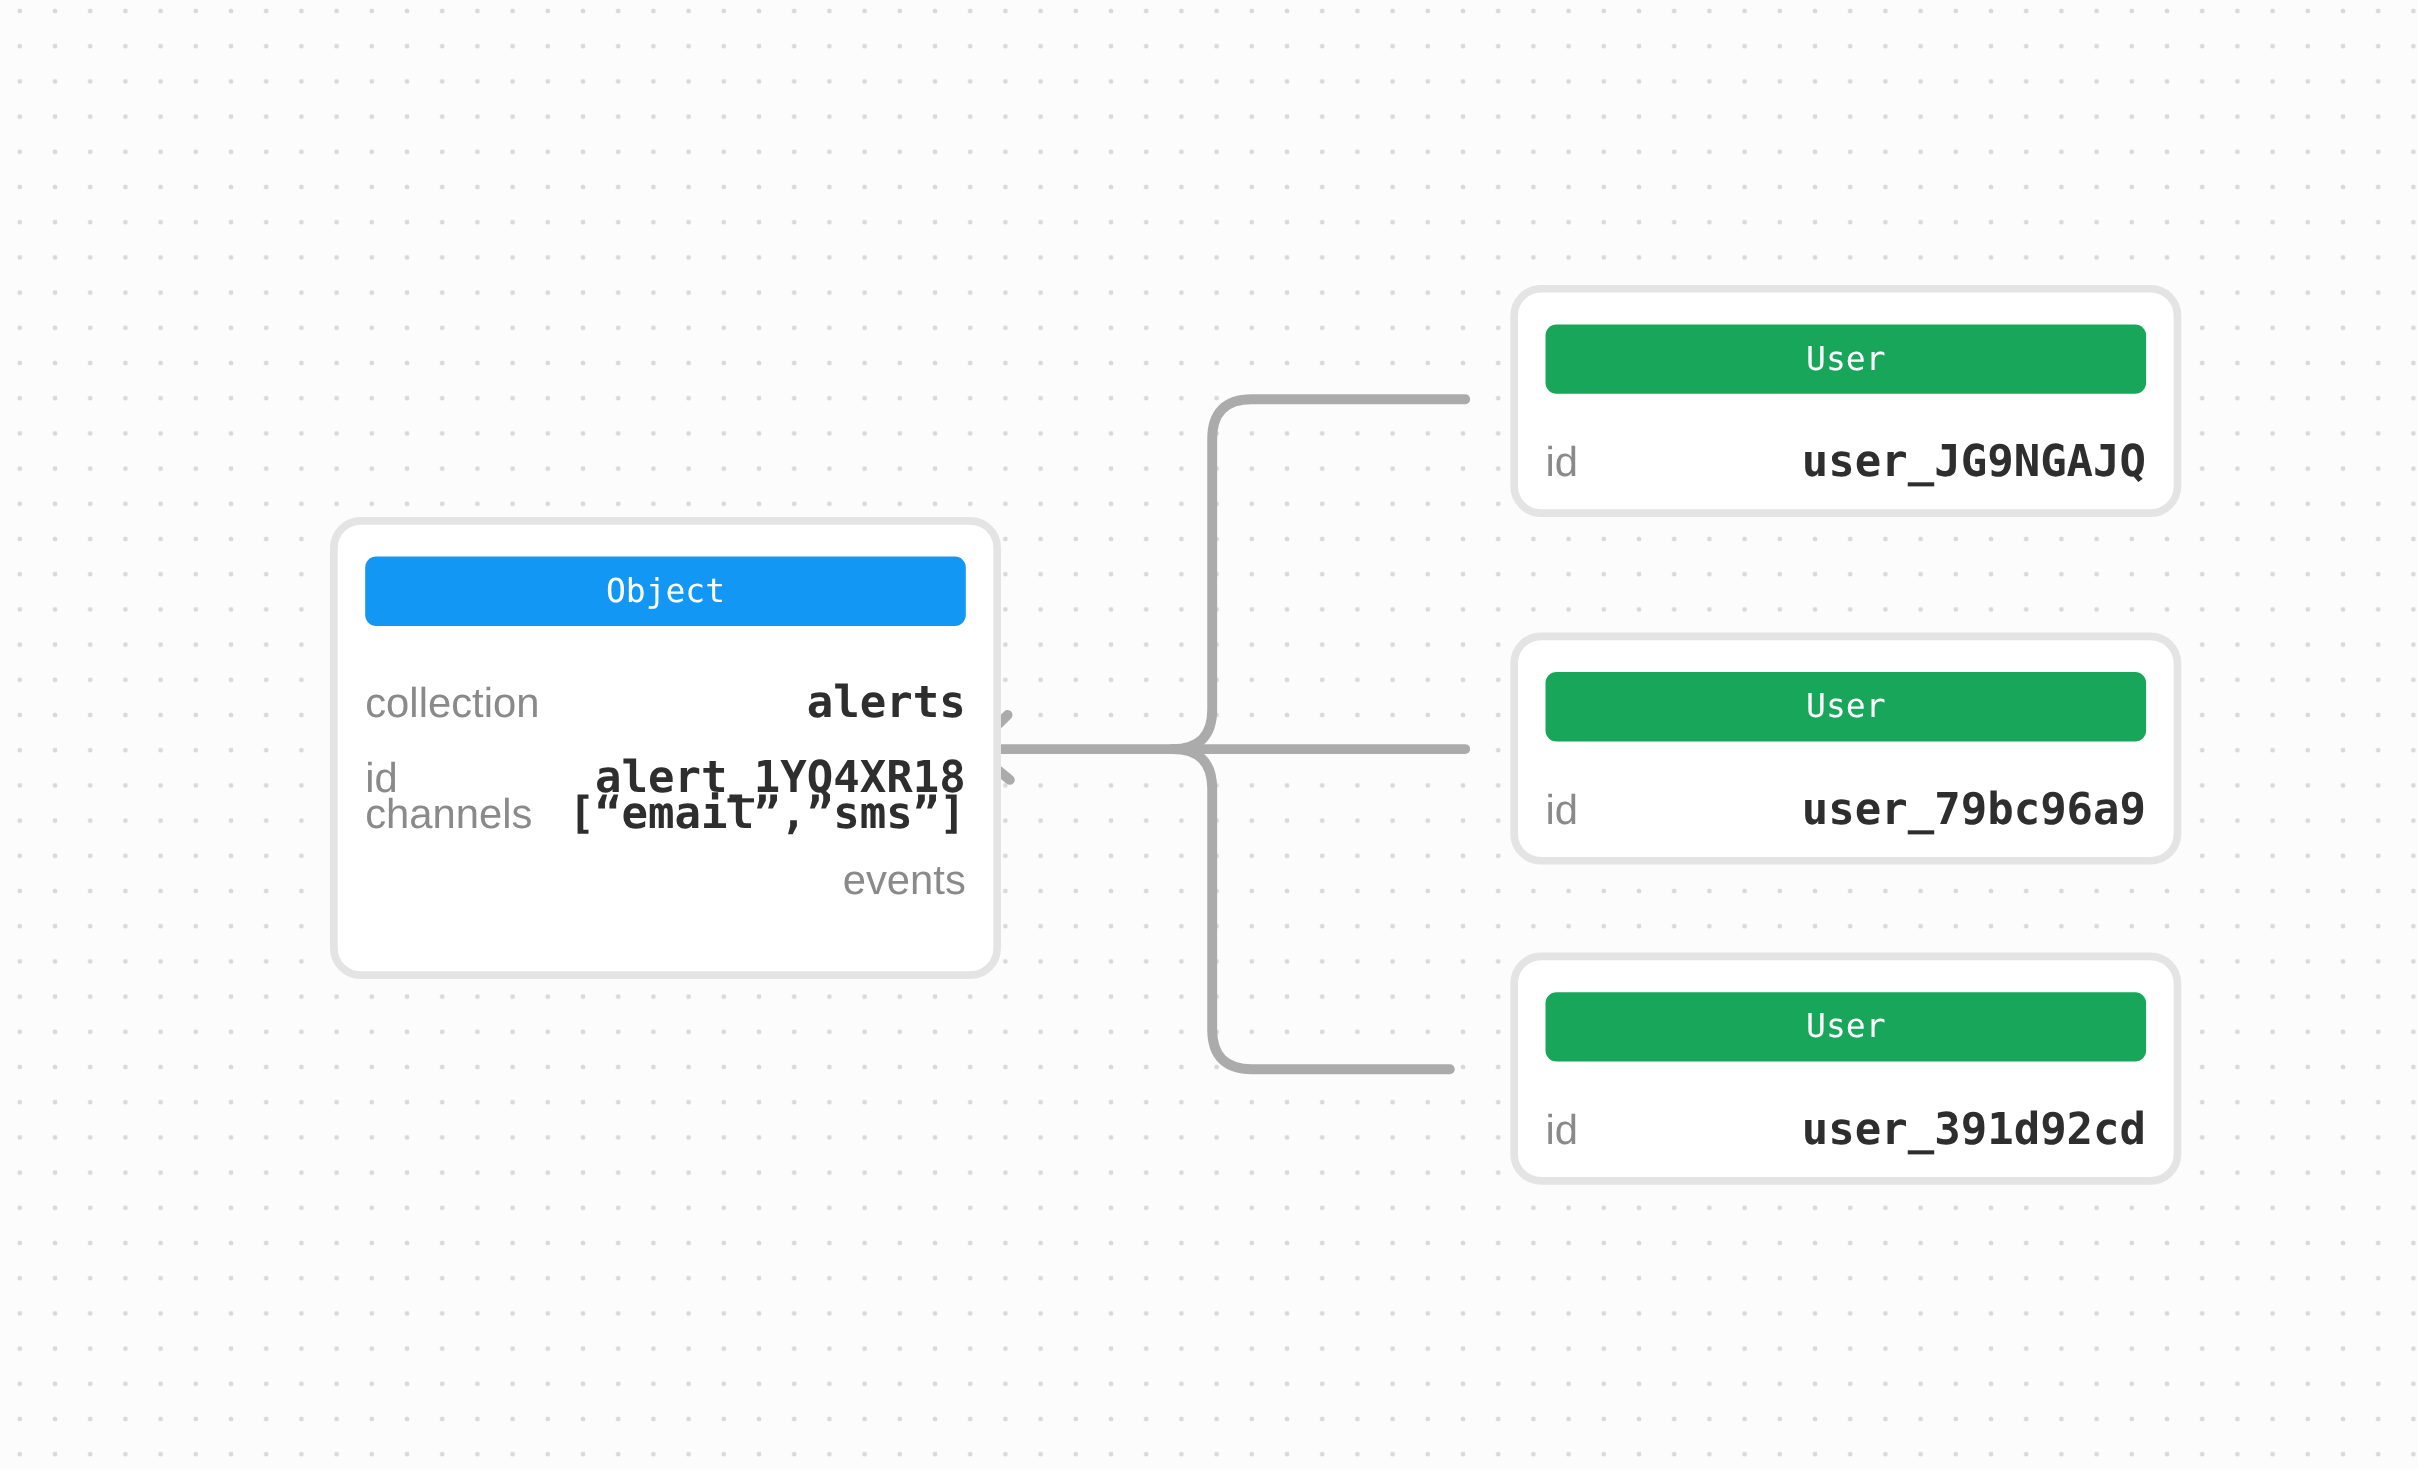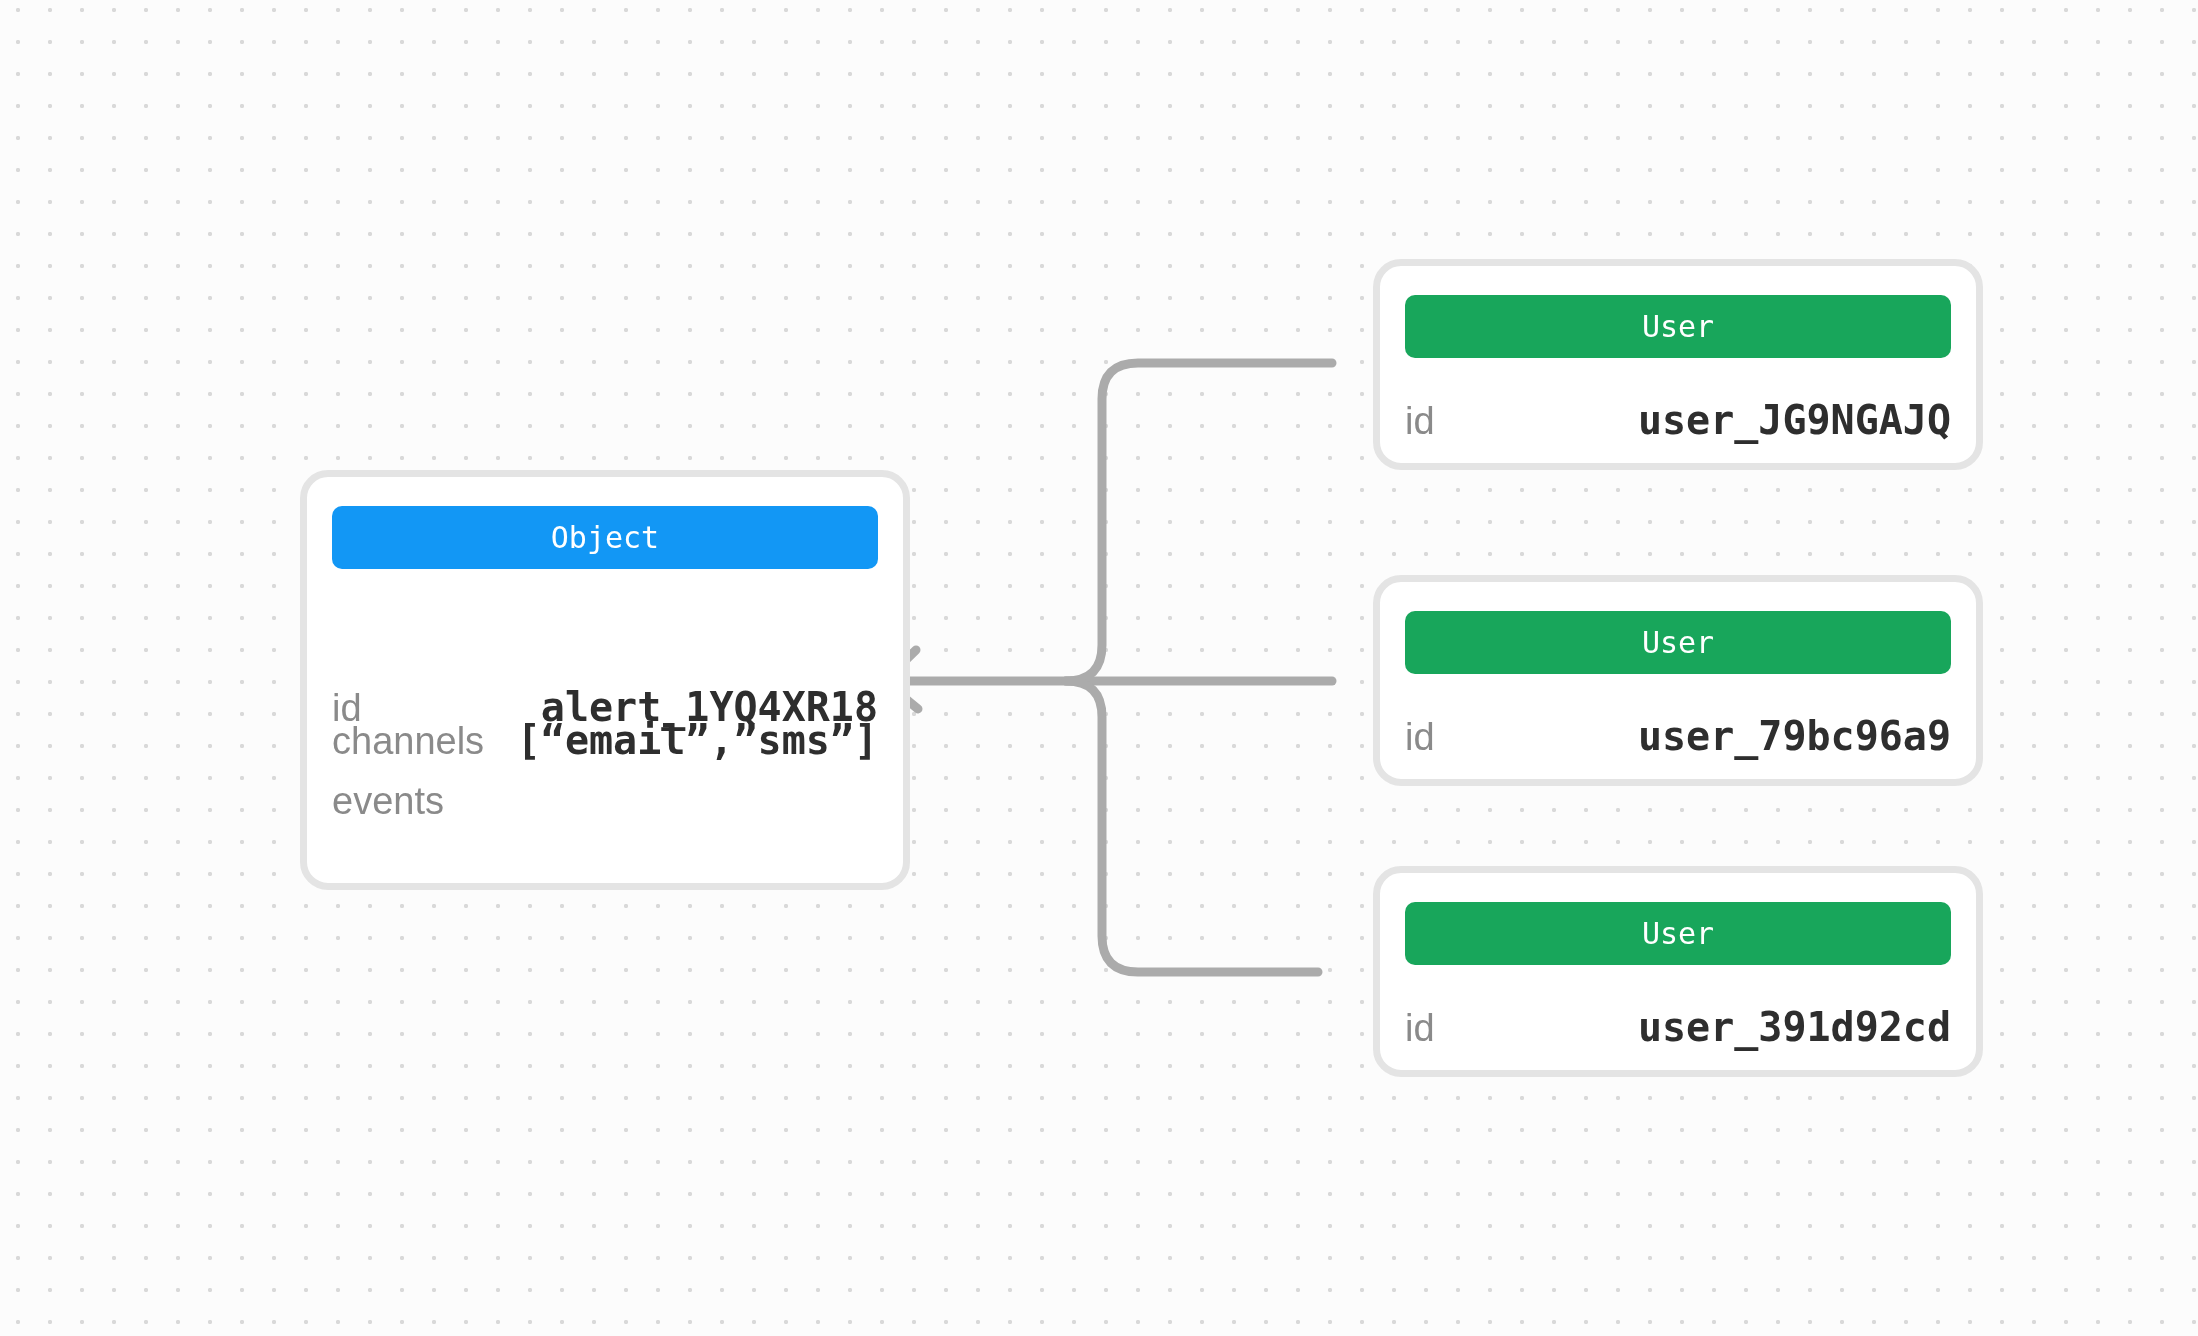--- a/index.html
+++ b/index.html
@@ -62,21 +62,21 @@
     font-size: 40px;
     font-weight: 700;
     color: #2e2e2e;
     white-space: nowrap;
   }
   
   .object-card { left: 259px; top: 470px; height: 420px; }
   .row-obj-0 { top: 139px; }
   .row-obj-1 { top: 207px; }
   .row-obj-2 { top: 240px; }
-  .row-obj-3 { top: 303px; }
+  .row-obj-3 { top: 303px; justify-content: flex-end; }
   
   .user-card { height: 211px; left: 1332px; }
   .user-card-0 { top: 259px; }
   .user-card-1 { top: 575px; }
   .user-card-2 { top: 866px; }
   .row-user { top: 131px; }
 </style>
 </head>
 <body>
 
@@ -87,20 +87,24 @@
       <path d="M 1332 363 H 1138 Q 1102 363 1102 399 V 645 Q 1102 681 1066 681" stroke="#ababab"></path>
       <path d="M 1332 681 H 886" stroke="#ababab"></path>
       <path d="M 1066 681 Q 1102 681 1102 717 V 936 Q 1102 972 1138 972 H 1318" stroke="#ababab"></path>
       <path d="M 916 650 L 884 681 L 918 709" stroke="#ababab"></path>
     </g>
   </svg>
 
   <div class="card object-card">
     <div class="card-header object-header">
       <span>Object</span>
+    </div>
+    <div class="row row-obj-0">
+      <span class="label">collection</span>
+      <span class="value">alerts</span>
     </div>
     <div class="row row-obj-1">
       <span class="label">id</span>
       <span class="value">alert_1YQ4XR18</span>
     </div>
     <div class="row row-obj-2">
       <span class="label">channels</span>
       <span class="value">[“email”,”sms”]</span>
     </div>
     <div class="row row-obj-3">

